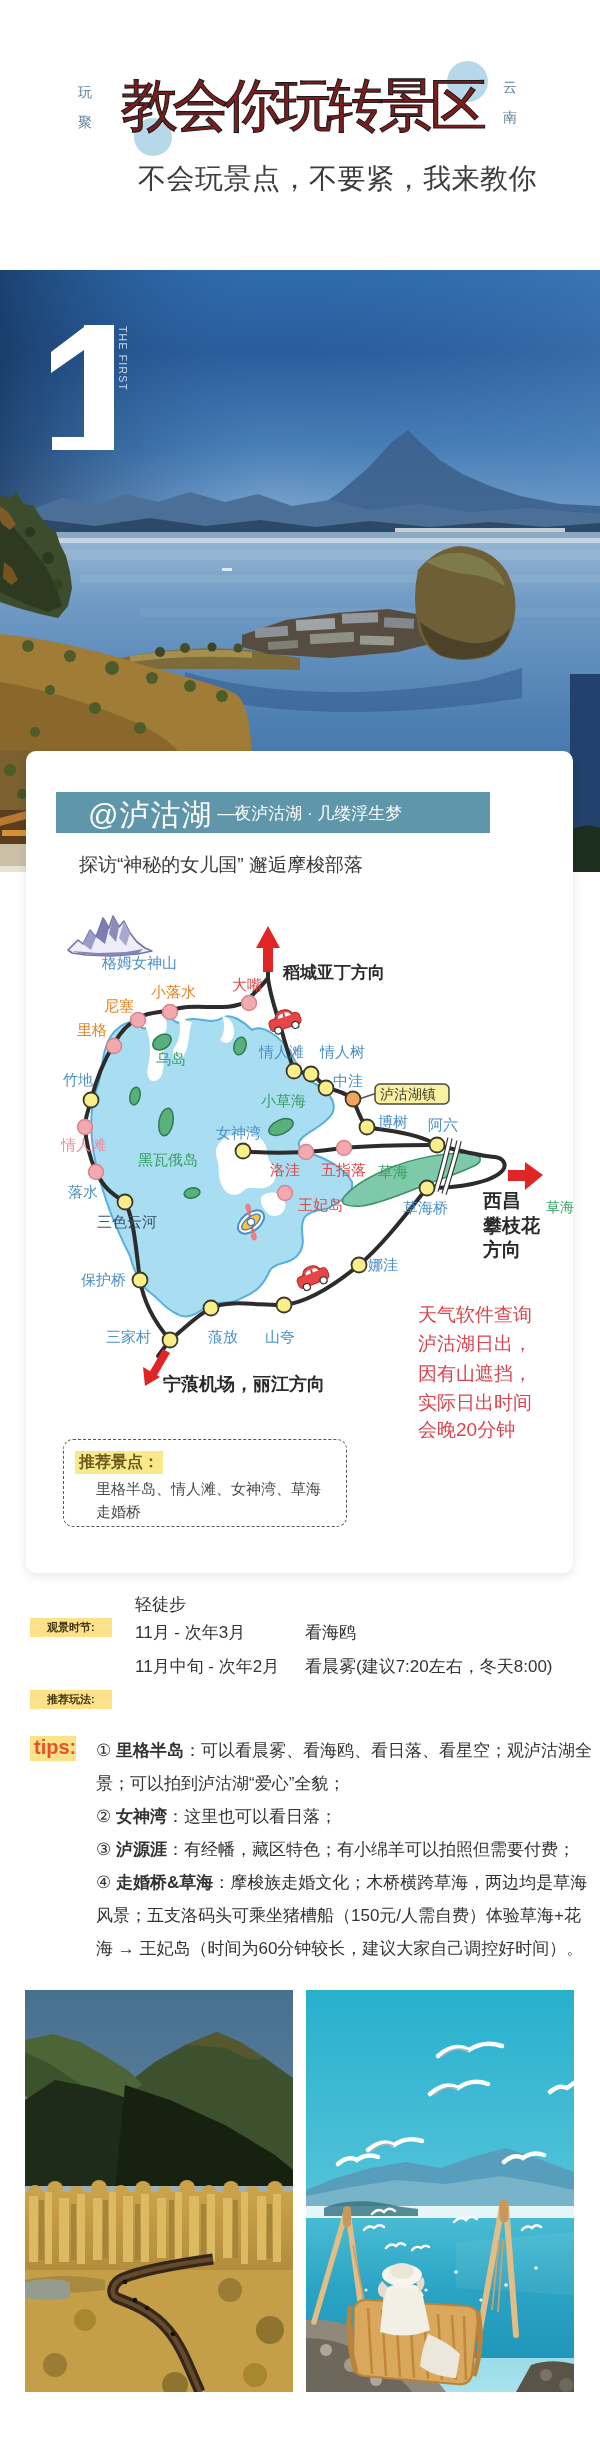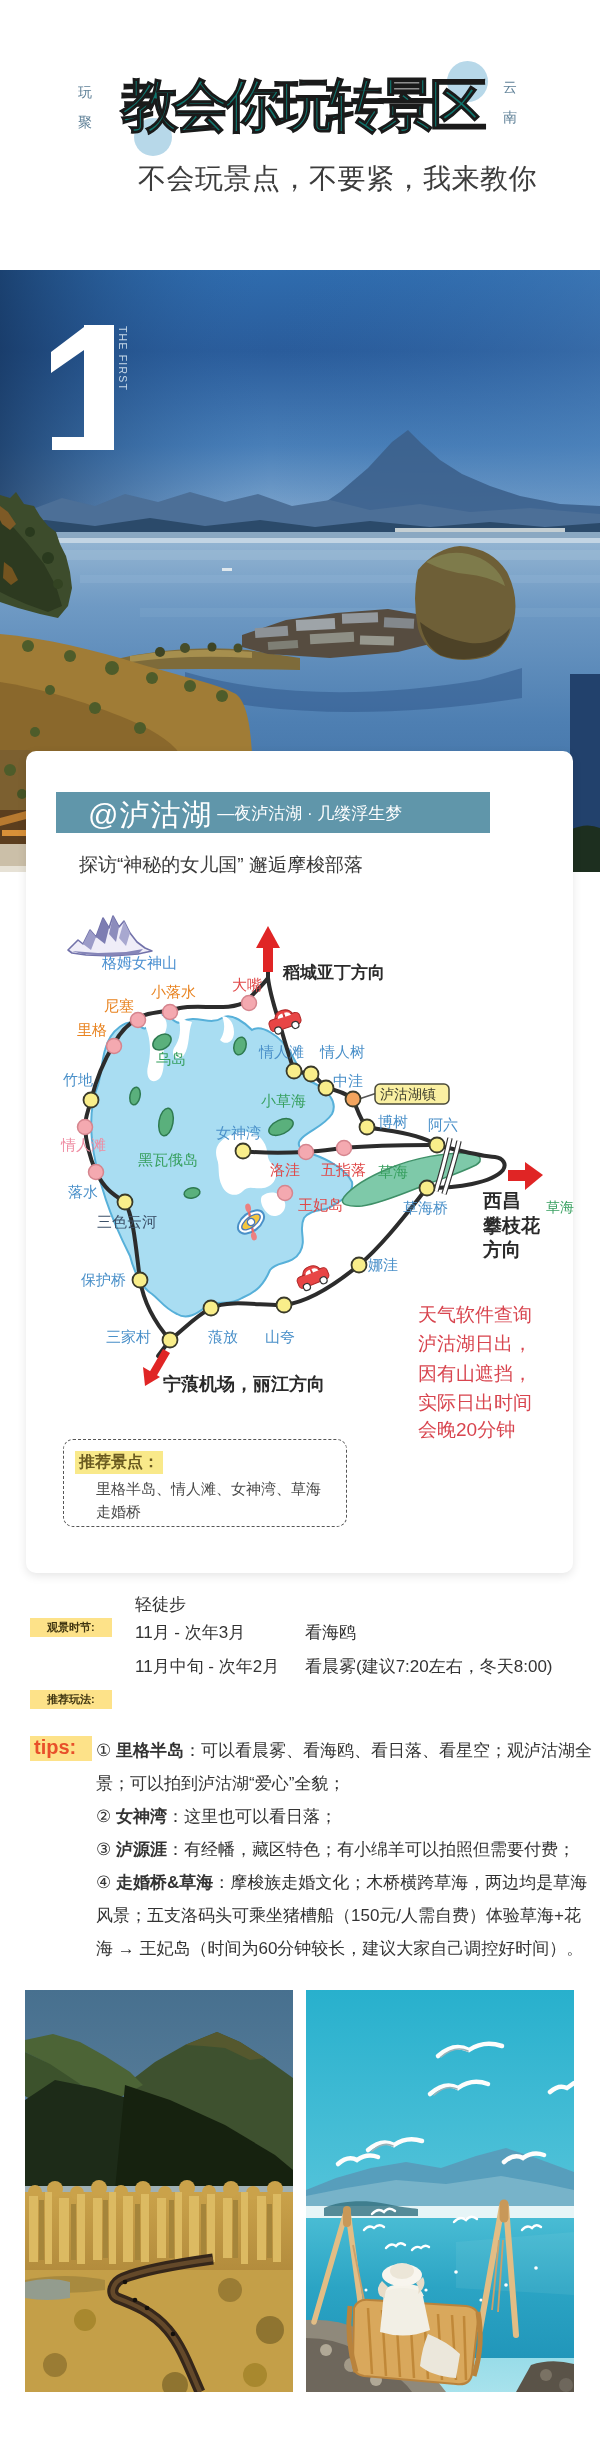--- a/index.html
+++ b/index.html
@@ -14,21 +14,21 @@
 <div id="page">
 
 <div class="abs" style="left:134px;top:118px;width:38px;height:38px;border-radius:50%;background:#b7d8e9"></div>
 
 <div class="abs" style="left:447px;top:61px;width:41px;height:41px;border-radius:50%;background:#b7d8e9"></div>
 
 <div class="abs vtxt" style="left:78px;top:77px">玩聚</div>
 
 <div class="abs vtxt" style="left:503px;top:72px">云南</div>
 
-<div class="abs" style="left:121px;top:68px;width:380px;font-size:57px;font-weight:700;color:#0f766e;letter-spacing:-5.5px;white-space:nowrap;-webkit-text-stroke:1.1px #1a1a1a">教会你玩转景区</div>
+<div class="abs" style="left:121px;top:68px;width:380px;font-size:57px;font-weight:400;color:#7f1d1d;letter-spacing:-5.5px;white-space:nowrap;-webkit-text-stroke:1.1px #1a1a1a">教会你玩转景区</div>
 
 <div class="abs" style="left:138px;top:160px;font-size:28px;color:#3c3c3c;letter-spacing:0.5px;white-space:nowrap">不会玩景点，不要紧，我来教你</div>
 
 <svg class="abs" style="left:0;top:270px" width="600" height="602" viewBox="0 0 600 602">
 <defs>
 <linearGradient id="sky" x1="0" y1="0" x2="0" y2="1">
 <stop offset="0" stop-color="#2f6cae"></stop>
           <stop offset="0.3" stop-color="#2a5c9b"></stop>
 <stop offset="0.65" stop-color="#497fb8"></stop>
           <stop offset="1" stop-color="#8fb2d4"></stop>
@@ -327,21 +327,21 @@
 
 <div class="abs ylab" style="left:30px;top:1618px">观景时节:</div>
 <div class="abs" style="left:135px;top:1621px;font-size:17px;color:#333">11月 - 次年3月</div>
 <div class="abs" style="left:305px;top:1621px;font-size:17px;color:#333">看海鸥</div>
 <div class="abs" style="left:135px;top:1655px;font-size:17px;color:#333">11月中旬 - 次年2月</div>
 <div class="abs" style="left:305px;top:1655px;font-size:17px;color:#333">看晨雾(建议7:20左右，冬天8:00)</div>
 
 <div class="abs ylab" style="left:30px;top:1690px">推荐玩法:</div>
 <div class="abs" style="left:135px;top:1593px;font-size:17px;color:#333">轻徒步</div>
 
-<div class="abs" style="left:30px;top:1736px;background:#fde289;color:#e8502a;font-weight:bold;font-size:20px;padding:0 16px 2px 4px">tips:</div>
+<div class="abs" style="left:30px;top:1736px;background:#fde289;color:#e8502a;font-weight:bold;font-size:20px;padding:0 0 2px 4px">tips:</div>
 
 <div class="abs" style="left:96px;top:1734px;font-size:17px;color:#333;line-height:33px;white-space:nowrap">
 ① <b>里格半岛</b>：可以看晨雾、看海鸥、看日落、看星空；观泸沽湖全<br>
 景；可以拍到泸沽湖“爱心”全貌；<br>
 ② <b>女神湾</b>：这里也可以看日落；<br>
 ③ <b>泸源涯</b>：有经幡，藏区特色；有小绵羊可以拍照但需要付费；<br>
 ④ <b>走婚桥&amp;草海</b>：摩梭族走婚文化；木桥横跨草海，两边均是草海<br>
 风景；五支洛码头可乘坐猪槽船（150元/人需自费）体验草海+花<br>
 海 → 王妃岛（时间为60分钟较长，建议大家自己调控好时间）。
 </div>

